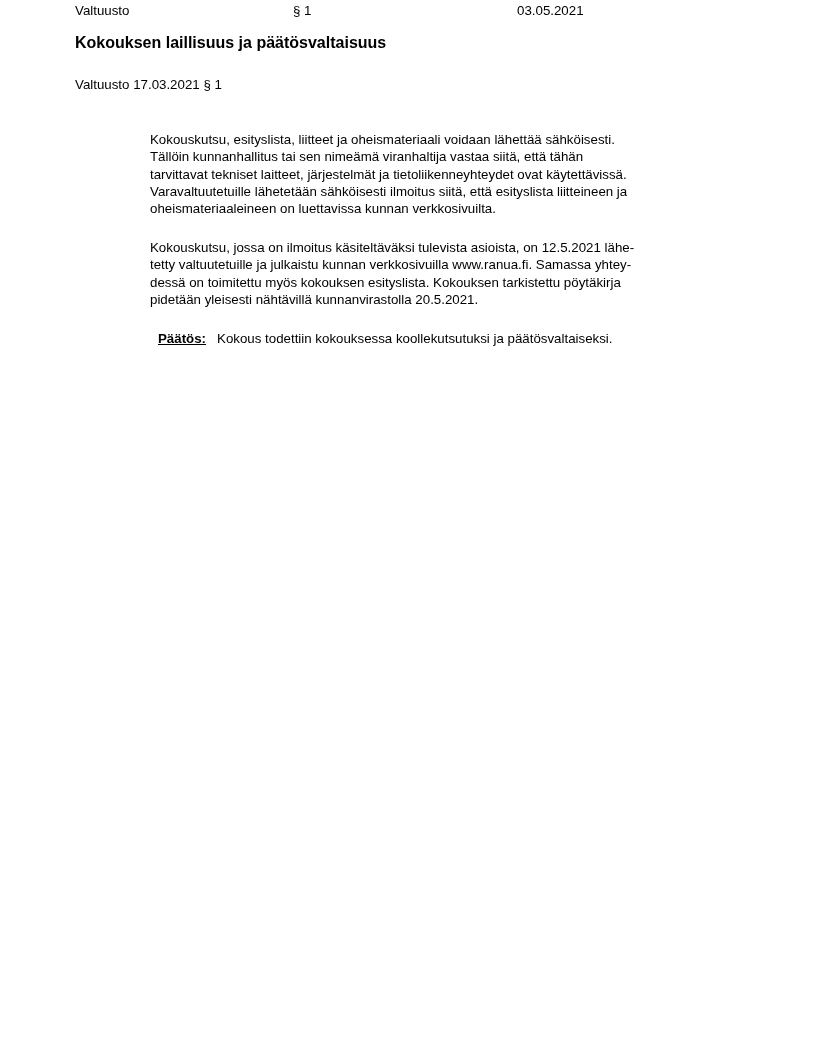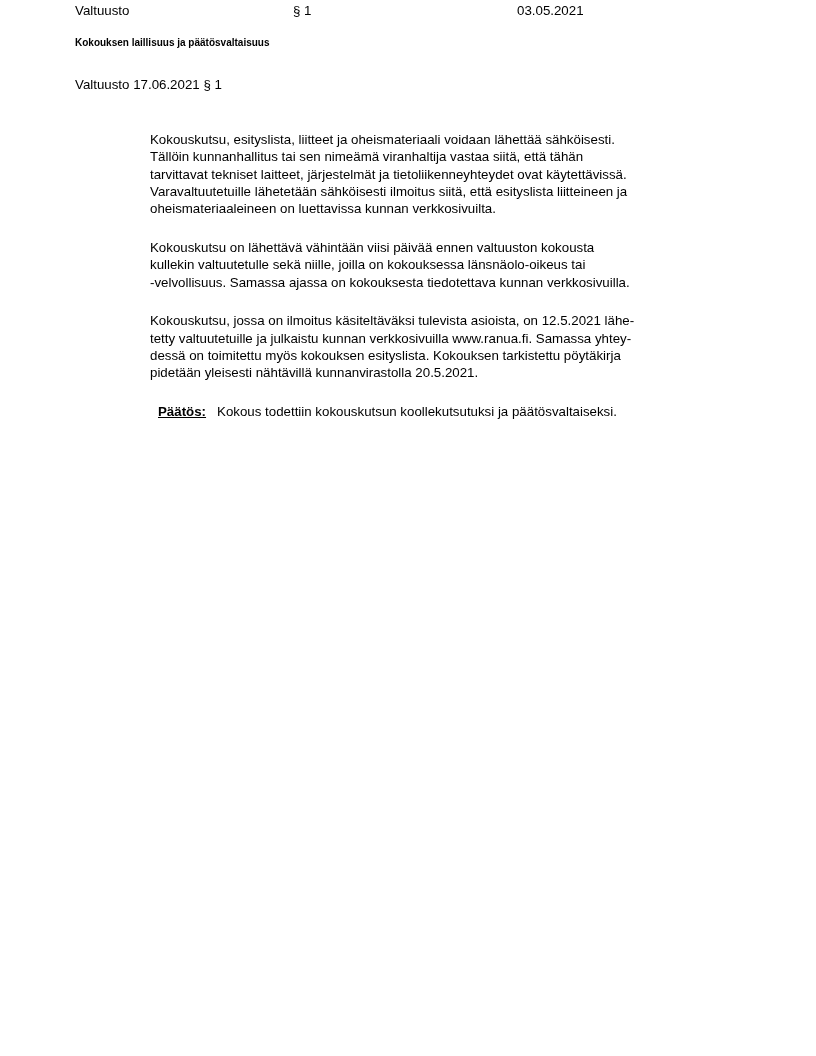--- a/index.html
+++ b/index.html
@@ -26,21 +26,21 @@
     line-height: 17px;
   }
   .h-left   { position: absolute; left: 75px;  top: 0; }
   .h-center { position: absolute; left: 293px; top: 0; }
   .h-right  { position: absolute; left: 517px; top: 0; }
   .title {
     position: absolute;
     top: 33px;
     left: 75px;
     margin: 0;
-    font-size: 10px;
+    font-size: 16px;
     font-weight: bold;
     line-height: 20px;
     white-space: nowrap;
   }
   .subtitle {
     position: absolute;
     top: 76px;
     left: 75px;
     font-size: 13.3px;
     line-height: 17px;
@@ -72,34 +72,31 @@
 <div class="page">
 
   <div class="header">
     <span class="h-left">Valtuusto</span>
     <span class="h-center">§ 1</span>
     <span class="h-right">03.05.2021</span>
   </div>
 
   <h1 class="title">Kokouksen laillisuus ja päätösvaltaisuus</h1>
 
-  <div class="subtitle">Valtuusto 17.06.2021 § 1</div>
+  <div class="subtitle">Valtuusto 17.03.2021 § 1</div>
 
   <div class="body-col">
     <p class="para">Kokouskutsu, esityslista, liitteet ja oheismateriaali voidaan lähettää sähköisesti.
 Tällöin kunnanhallitus tai sen nimeämä viranhaltija vastaa siitä, että tähän
 tarvittavat tekniset laitteet, järjestelmät ja tietoliikenneyhteydet ovat käytettävissä.
 Varavaltuutetuille lähetetään sähköisesti ilmoitus siitä, että esityslista liitteineen ja
 oheismateriaaleineen on luettavissa kunnan verkkosivuilta.</p>
-    <p class="para">Kokouskutsu on lähettävä vähintään viisi päivää ennen valtuuston kokousta
-kullekin valtuutetulle sekä niille, joilla on kokouksessa länsnäolo-oikeus tai
--velvollisuus. Samassa ajassa on kokouksesta tiedotettava kunnan verkkosivuilla.</p>
     <p class="para">Kokouskutsu, jossa on ilmoitus käsiteltäväksi tulevista asioista, on 12.5.2021 lähe-
 tetty valtuutetuille ja julkaistu kunnan verkkosivuilla www.ranua.fi. Samassa yhtey-
 dessä on toimitettu myös kokouksen esityslista. Kokouksen tarkistettu pöytäkirja
 pidetään yleisesti nähtävillä kunnanvirastolla 20.5.2021.</p>
 
     <p class="para decision">
-      <span class="decision-label">Päätös:</span><span class="decision-text">Kokous todettiin kokouskutsun koollekutsutuksi ja päätösvaltaiseksi.</span>
+      <span class="decision-label">Päätös:</span><span class="decision-text">Kokous todettiin kokouksessa koollekutsutuksi ja päätösvaltaiseksi.</span>
     </p>
   </div>
 
 </div>
 
 </body></html>

